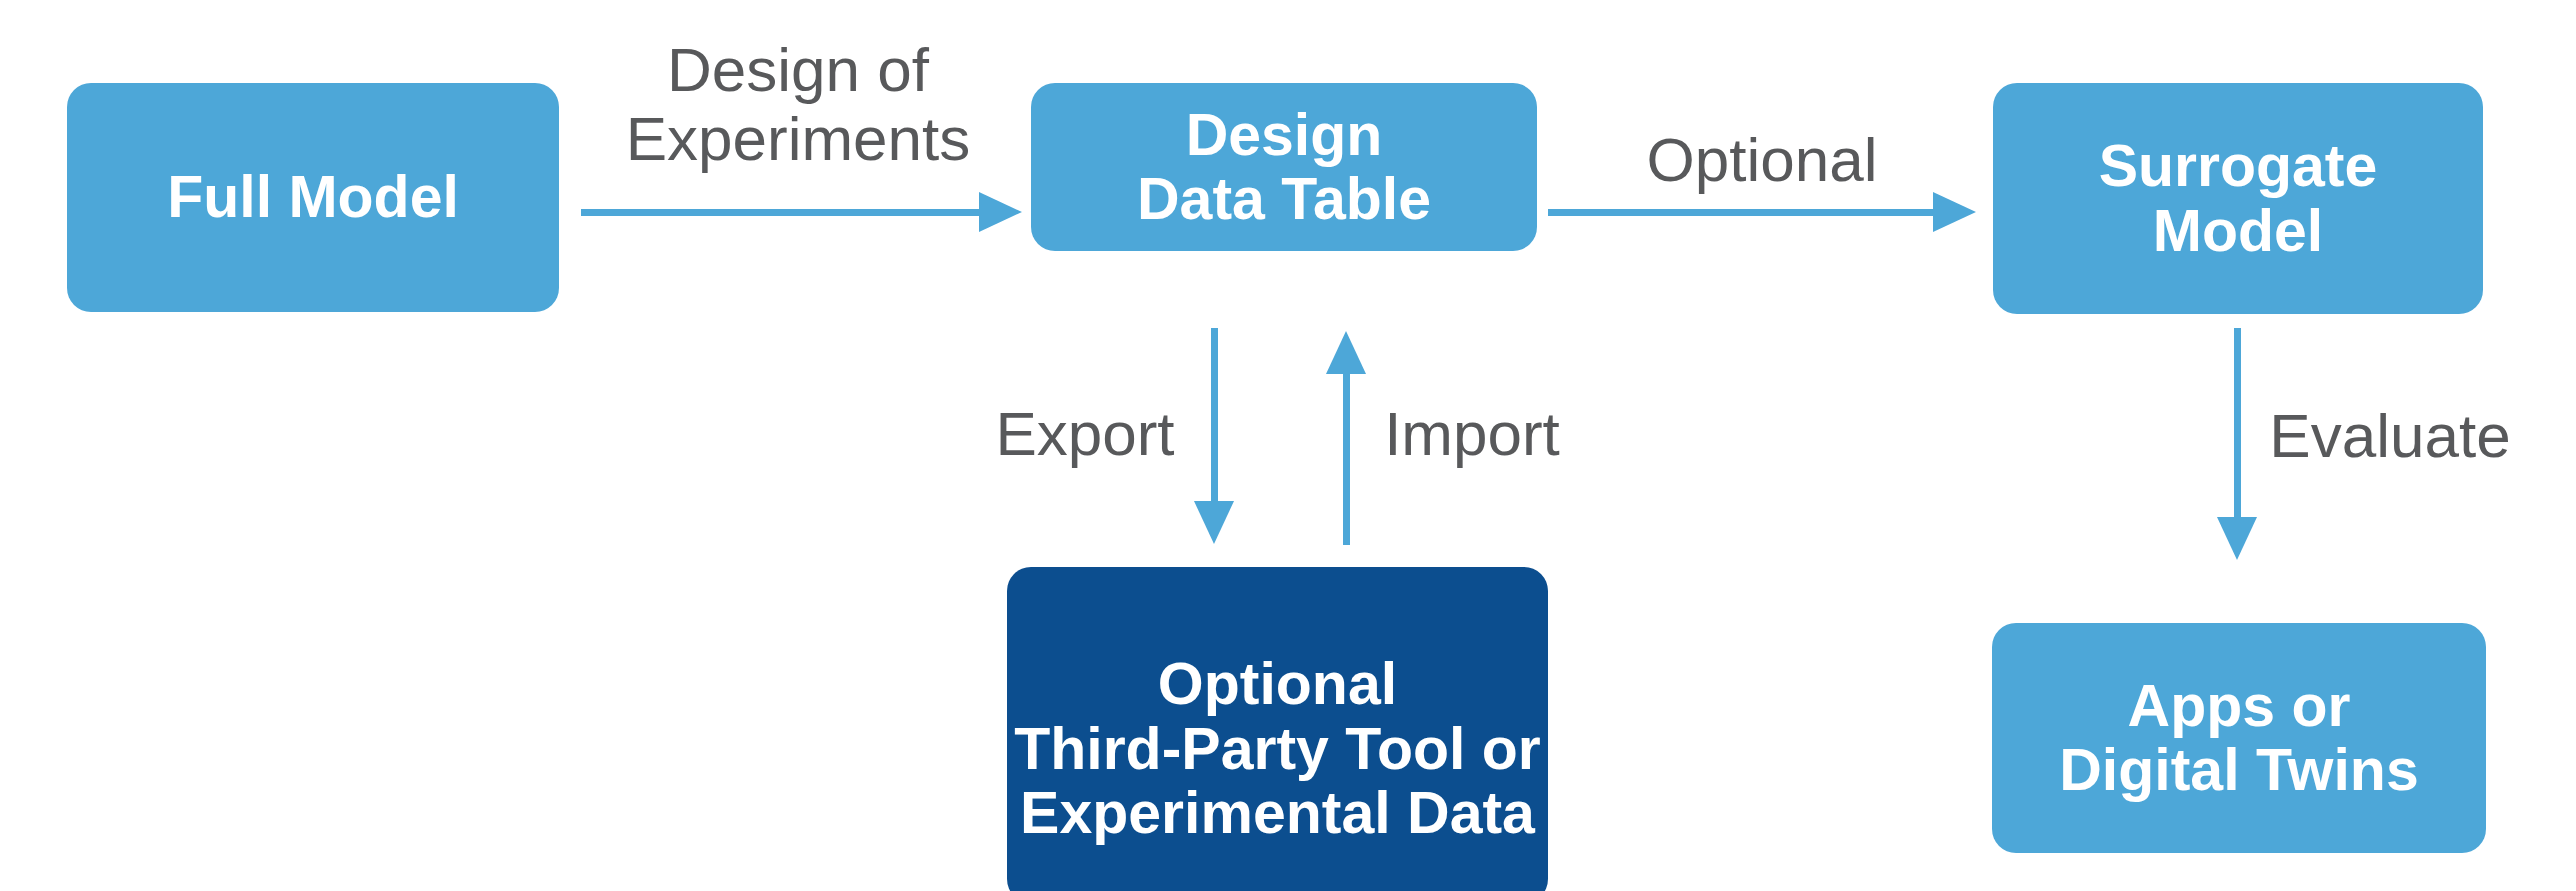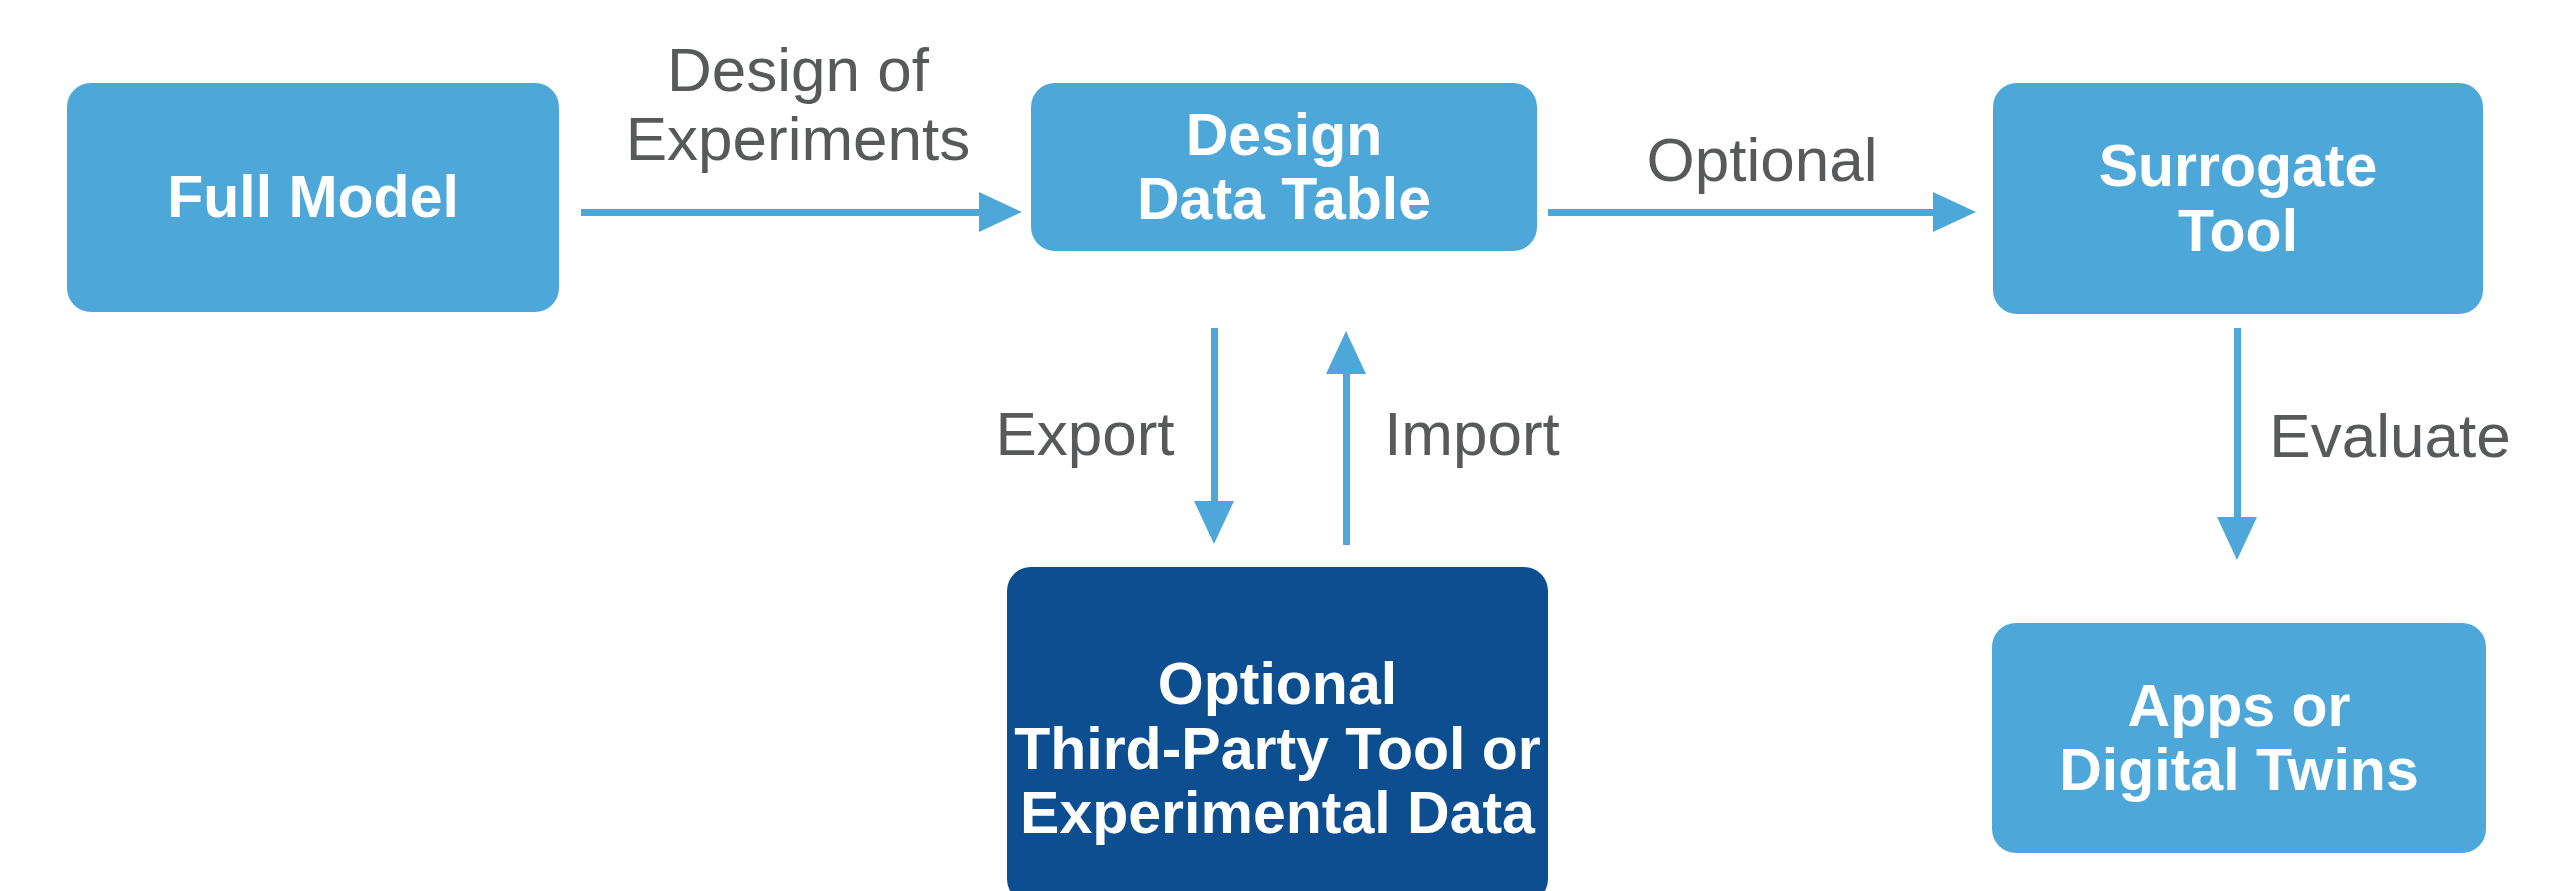--- a/index.html
+++ b/index.html
@@ -109,21 +109,21 @@
     <span class="node-label">Full Model</span>
   </div>
 
   <div class="node" id="node-design-data-table">
     <span class="node-label">Design
 Data Table</span>
   </div>
 
   <div class="node" id="node-surrogate-model">
     <span class="node-label">Surrogate
-Tool</span>
+Model</span>
   </div>
 
   <div class="node accent" id="node-third-party">
     <span class="node-label">Optional
 Third-Party Tool or
 Experimental Data</span>
   </div>
 
   <div class="node" id="node-apps">
     <span class="node-label">Apps or

